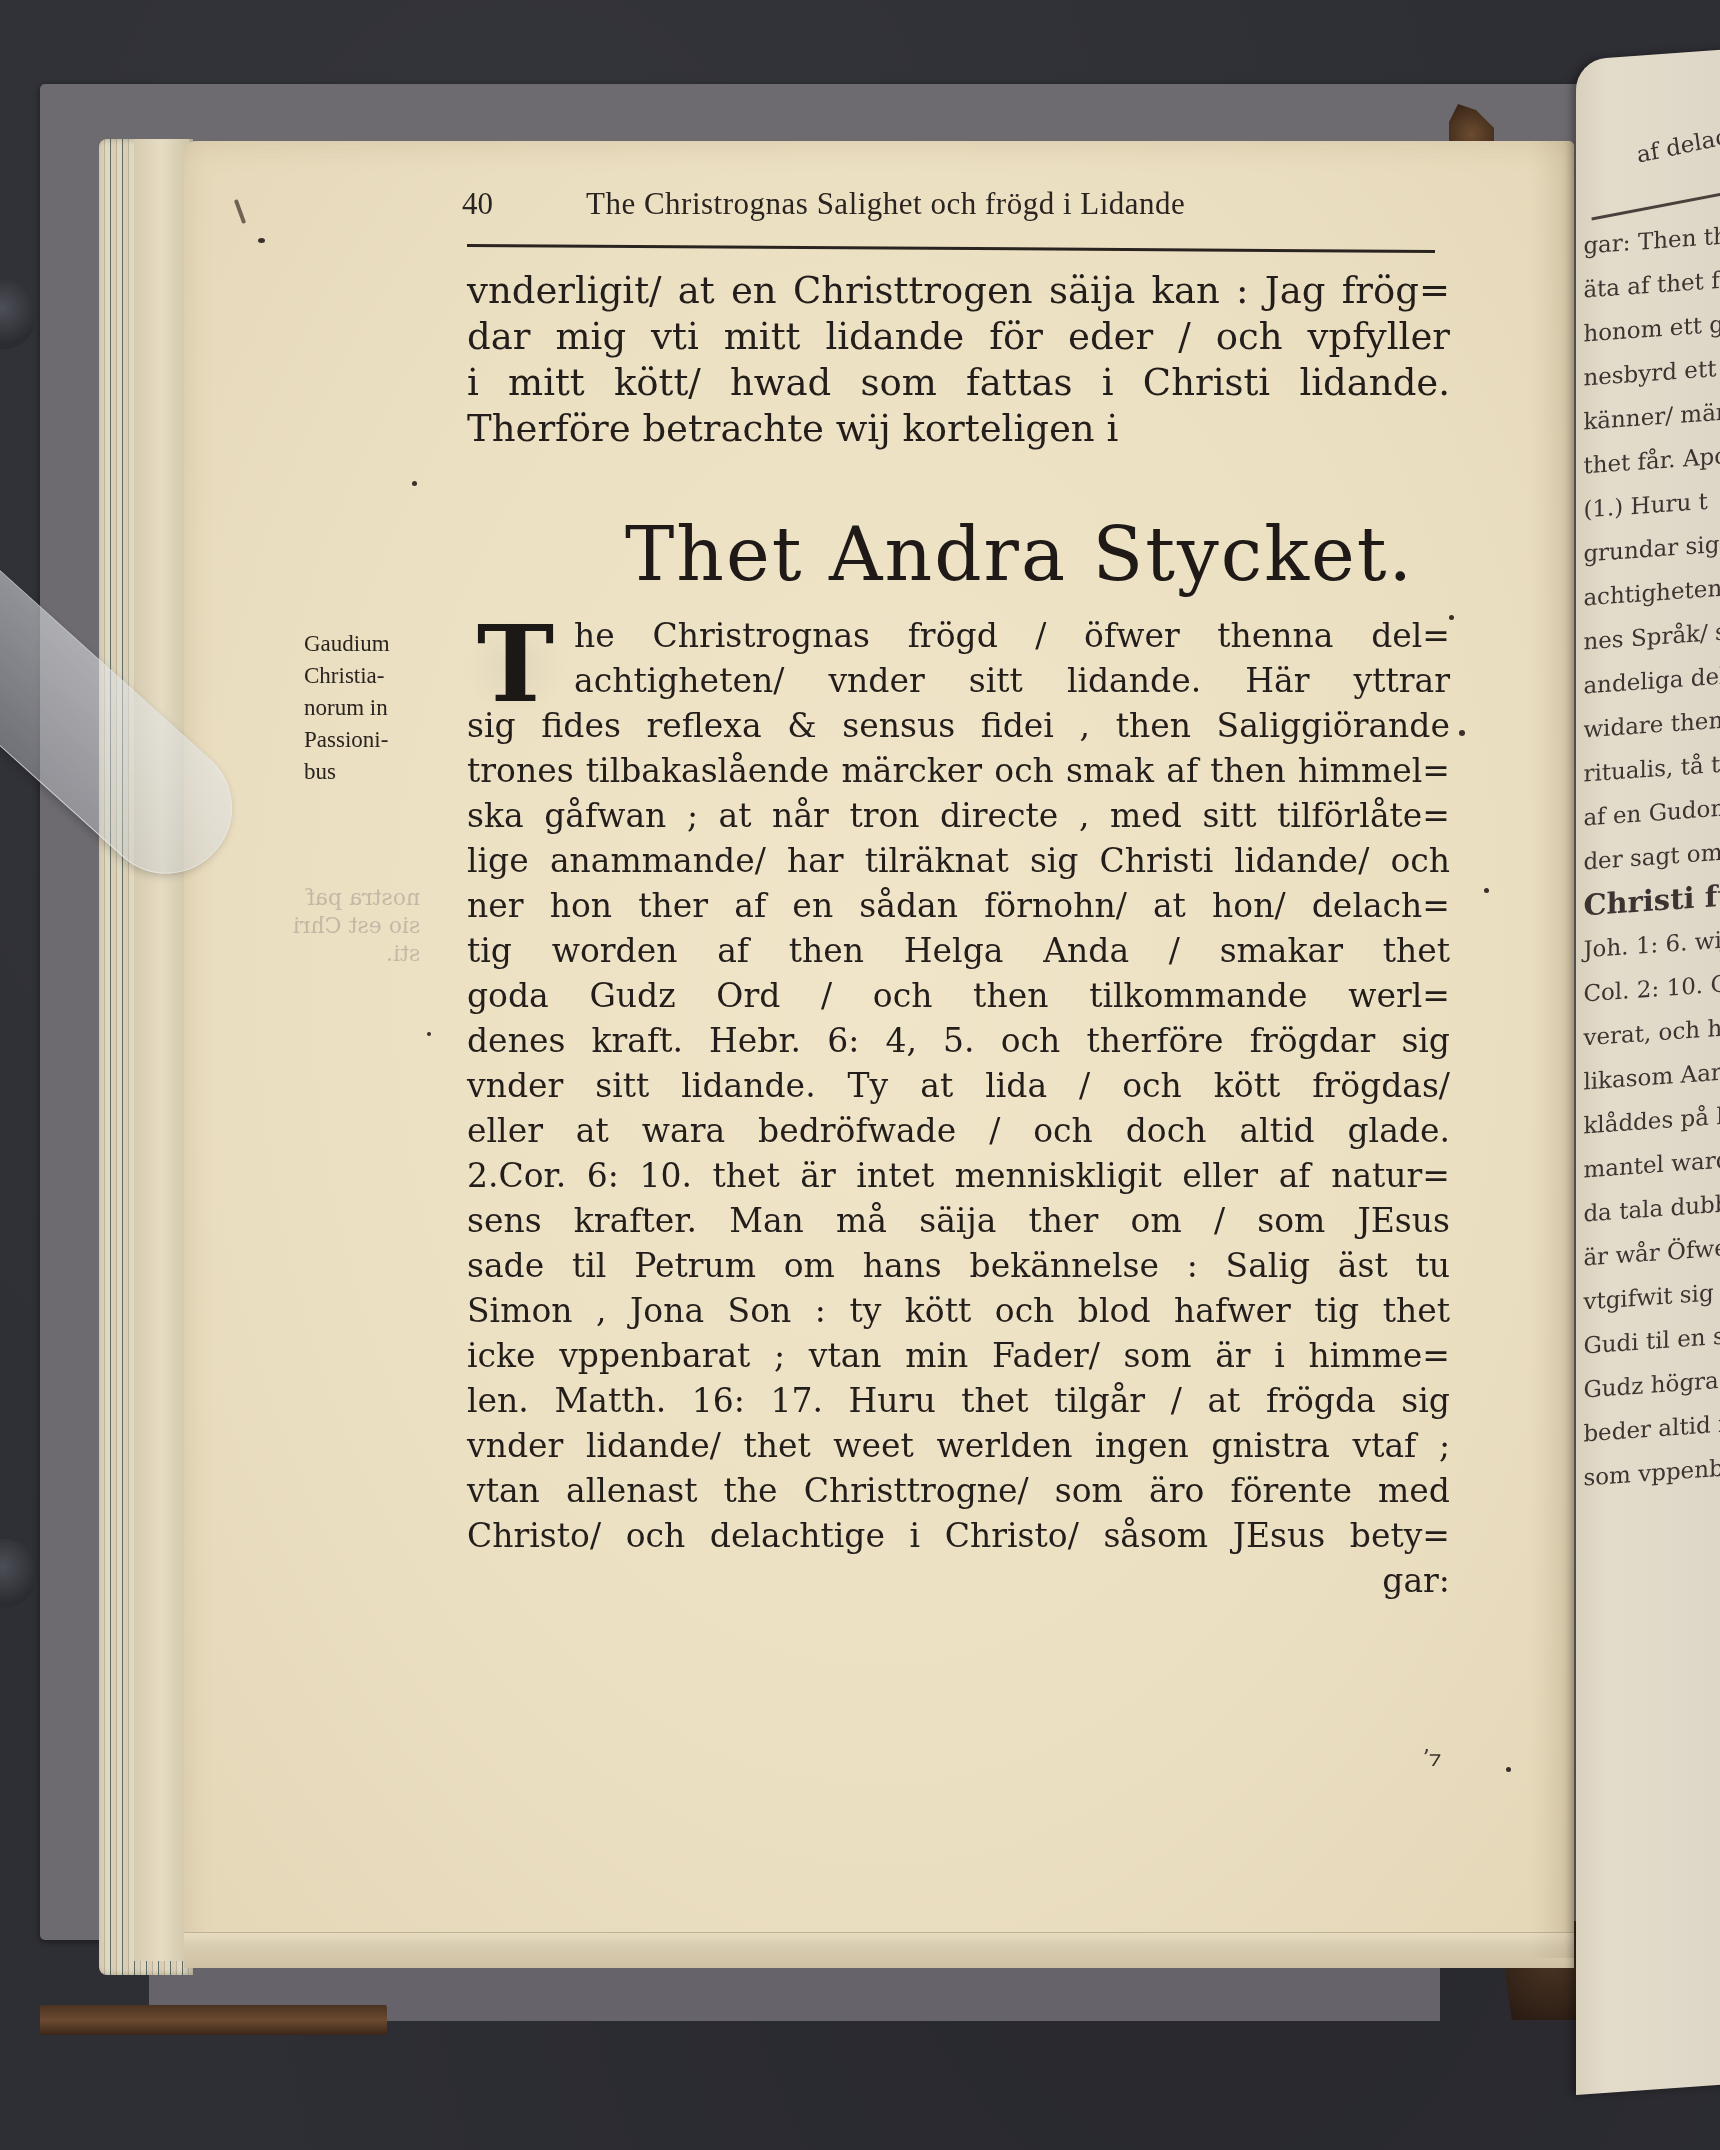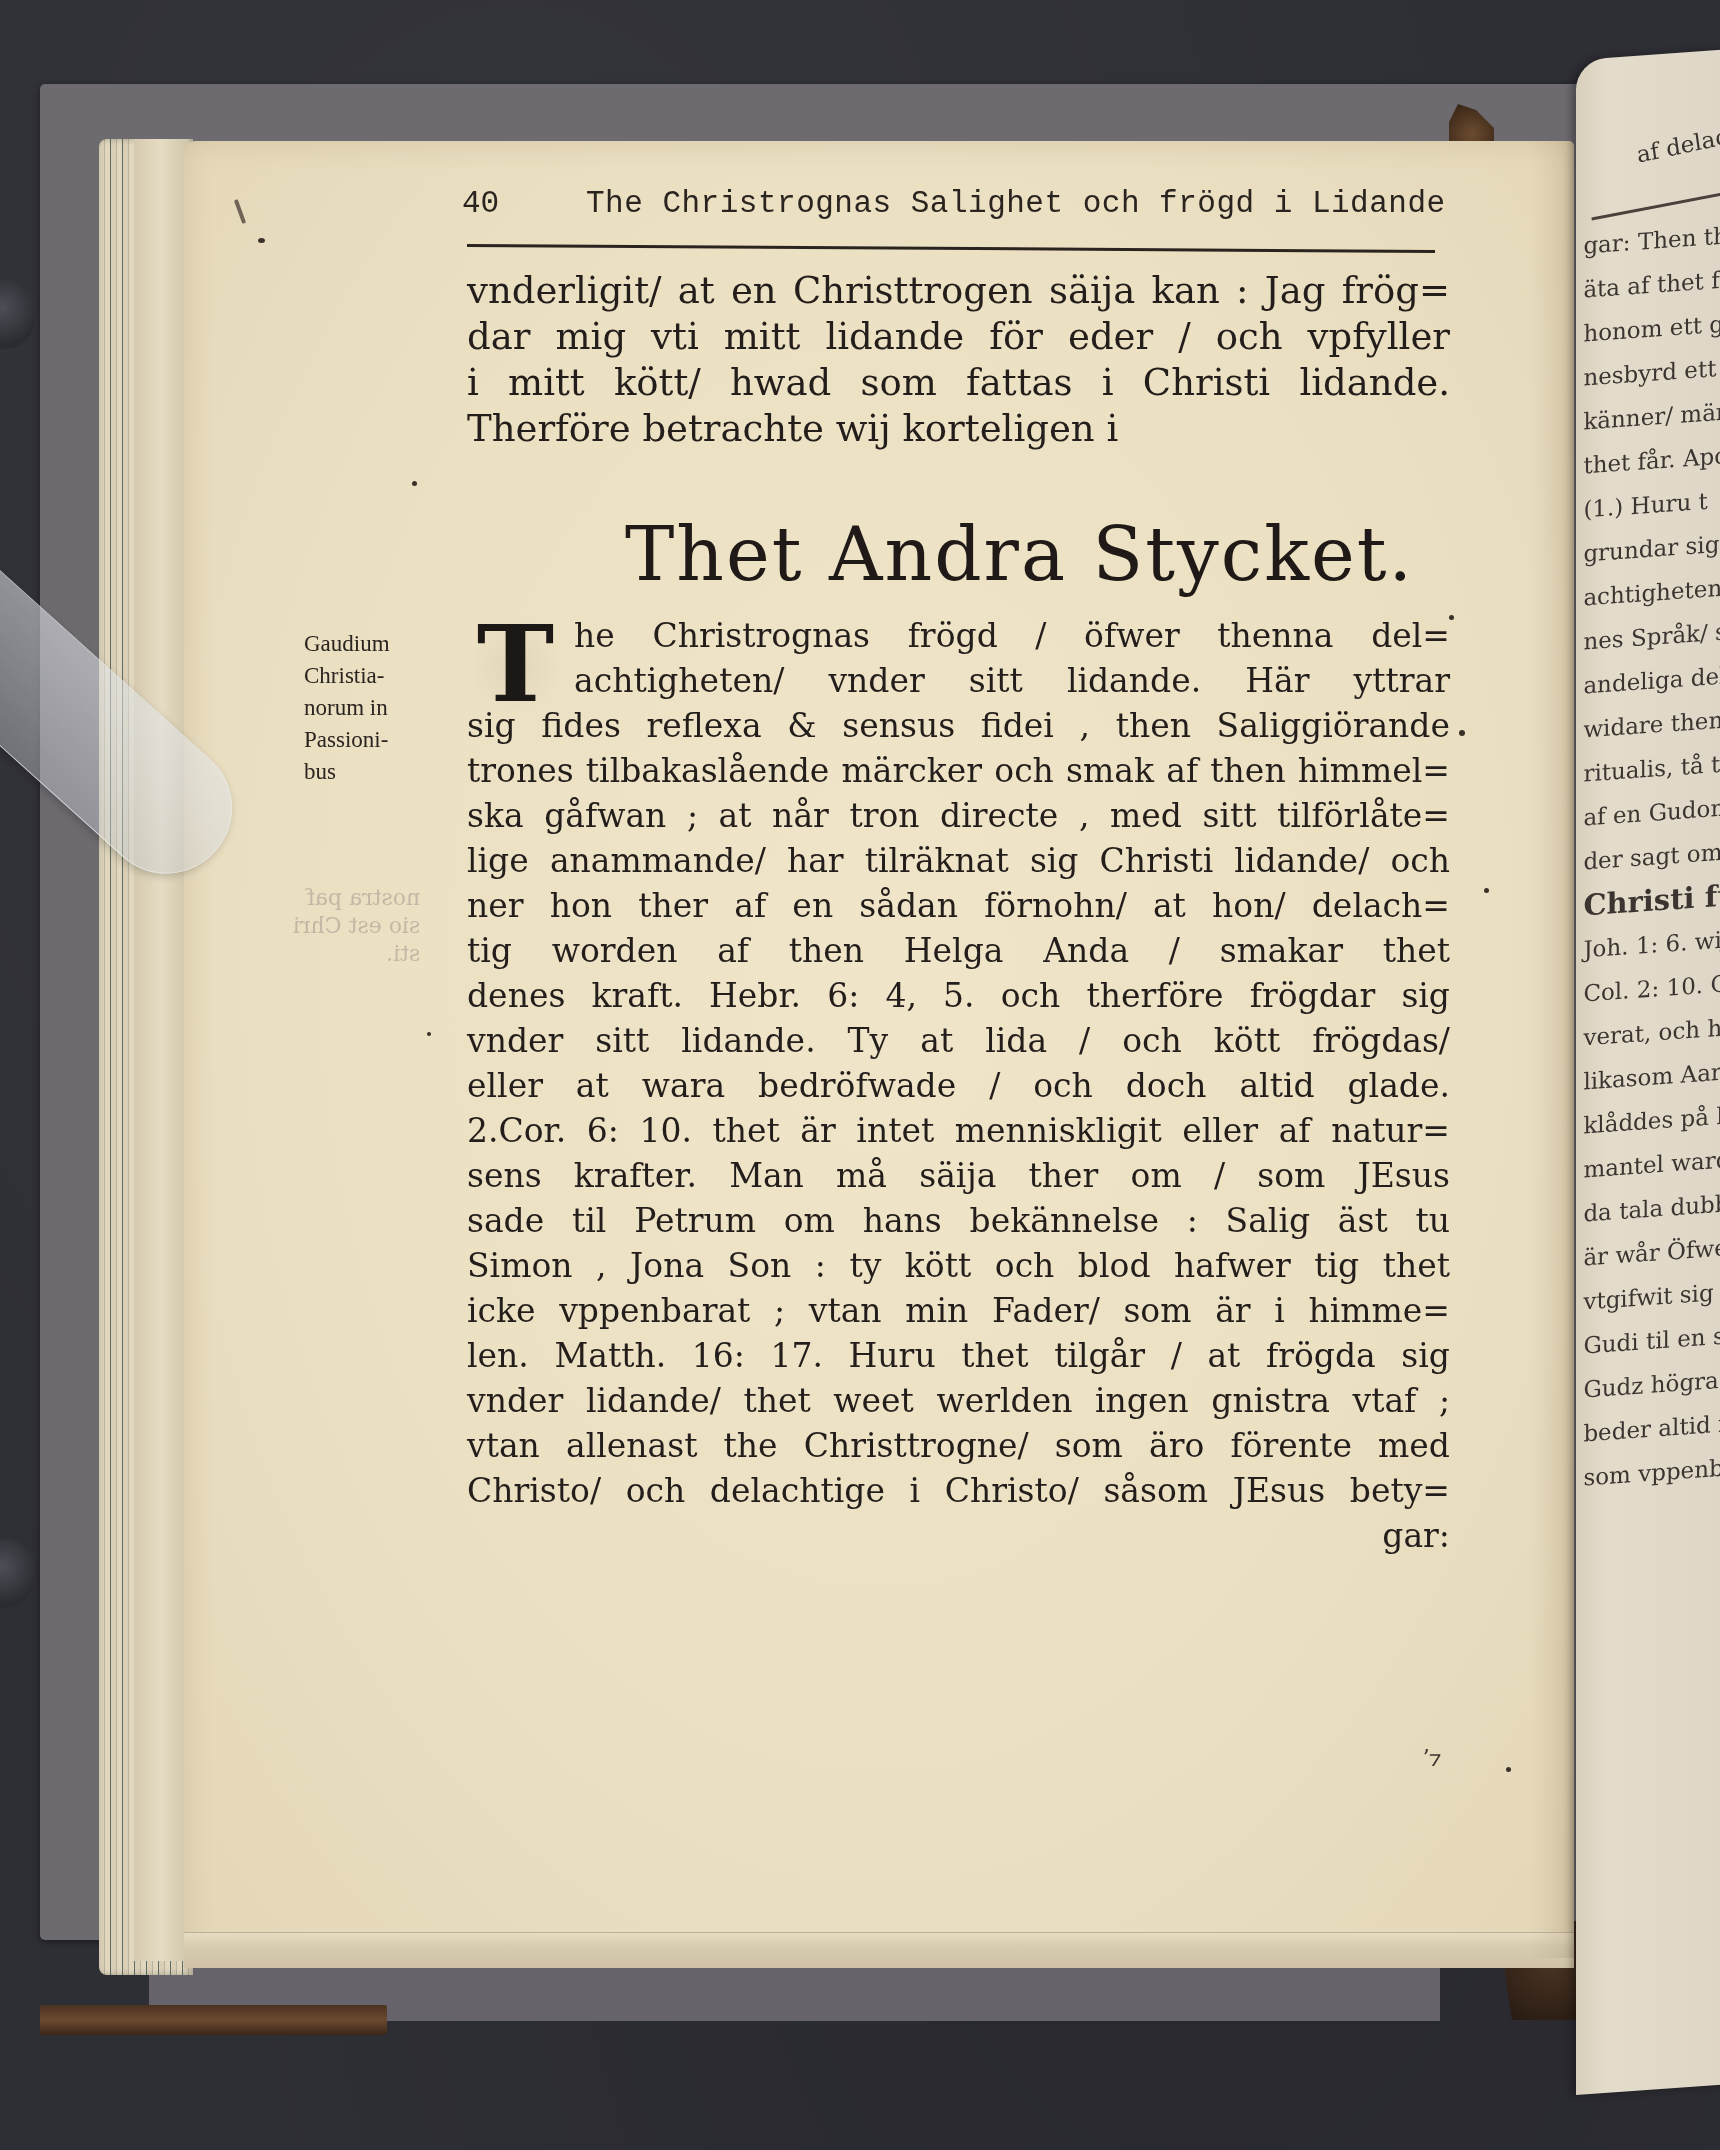--- a/index.html
+++ b/index.html
@@ -91,21 +91,21 @@
     position: absolute; left: 7.4px; top: 164px; width: 169px;
     font-family: "DejaVu Serif", serif; color: #3b3430; font-size: 23px; line-height: 44px;
     white-space: nowrap;
   }
   .facing-lines .fl { display: block; }
   .facing-lines .fl.big { font-size: 29px; font-weight: bold; }
 
   
   .running-head {
     position: absolute; left: 462px; top: 186px; width: 993px; height: 45px;
-    color: #2a2420; font-family: Liberation Mono, monospace;
+    color: #2a2420; font-family: Liberation Serif, serif;
   }
   .page-number { position: absolute; left: 0; top: 0; font-size: 31px; }
   .running-title { position: absolute; left: 124px; top: 0; font-size: 31px; letter-spacing: 0.5px; }
   .head-rule {
     position: absolute; left: 467px; top: 244px; width: 968px; height: 3px; background: #2a2420;
     transform: rotate(0.35deg); transform-origin: left center;
   }
   
   .text-block {
     position: absolute; left: 467px; top: 268px; width: 983px;
@@ -236,20 +236,21 @@
 
 <div class="section-text">
   <span class="line indent">he Christrognas frögd / öfwer thenna del=</span>
   <span class="line indent">achtigheten/ vnder sitt lidande.   Här yttrar</span>
   <span class="line">sig fides reflexa &amp; sensus fidei ,  then Saliggiörande</span>
   <span class="line">trones tilbakaslående märcker och smak af then himmel=</span>
   <span class="line">ska gåfwan ;  at når tron directe ,  med sitt tilförlåte=</span>
   <span class="line">lige anammande/ har tilräknat sig Christi lidande/ och</span>
   <span class="line">ner hon ther af en sådan förnohn/ at hon/ delach=</span>
   <span class="line">tig worden af then Helga Anda /  smakar thet</span>
+  <span class="line">goda Gudz Ord / och then tilkommande werl=</span>
   <span class="line">denes kraft. Hebr. 6: 4, 5.  och therföre frögdar sig</span>
   <span class="line">vnder sitt lidande.   Ty at lida /  och kött frögdas/</span>
   <span class="line">eller at wara bedröfwade /   och doch altid glade.</span>
   <span class="line">2.Cor. 6: 10.  thet är intet menniskligit eller af natur=</span>
   <span class="line">sens krafter.   Man må säija ther om /  som JEsus</span>
   <span class="line">sade til Petrum om hans bekännelse :  Salig äst tu</span>
   <span class="line">Simon ,  Jona Son :  ty kött och blod hafwer tig thet</span>
   <span class="line">icke vppenbarat ;  vtan min Fader/ som är i himme=</span>
   <span class="line">len. Matth. 16: 17.   Huru thet tilgår /  at frögda sig</span>
   <span class="line">vnder lidande/ thet weet werlden ingen gnistra vtaf ;</span>

